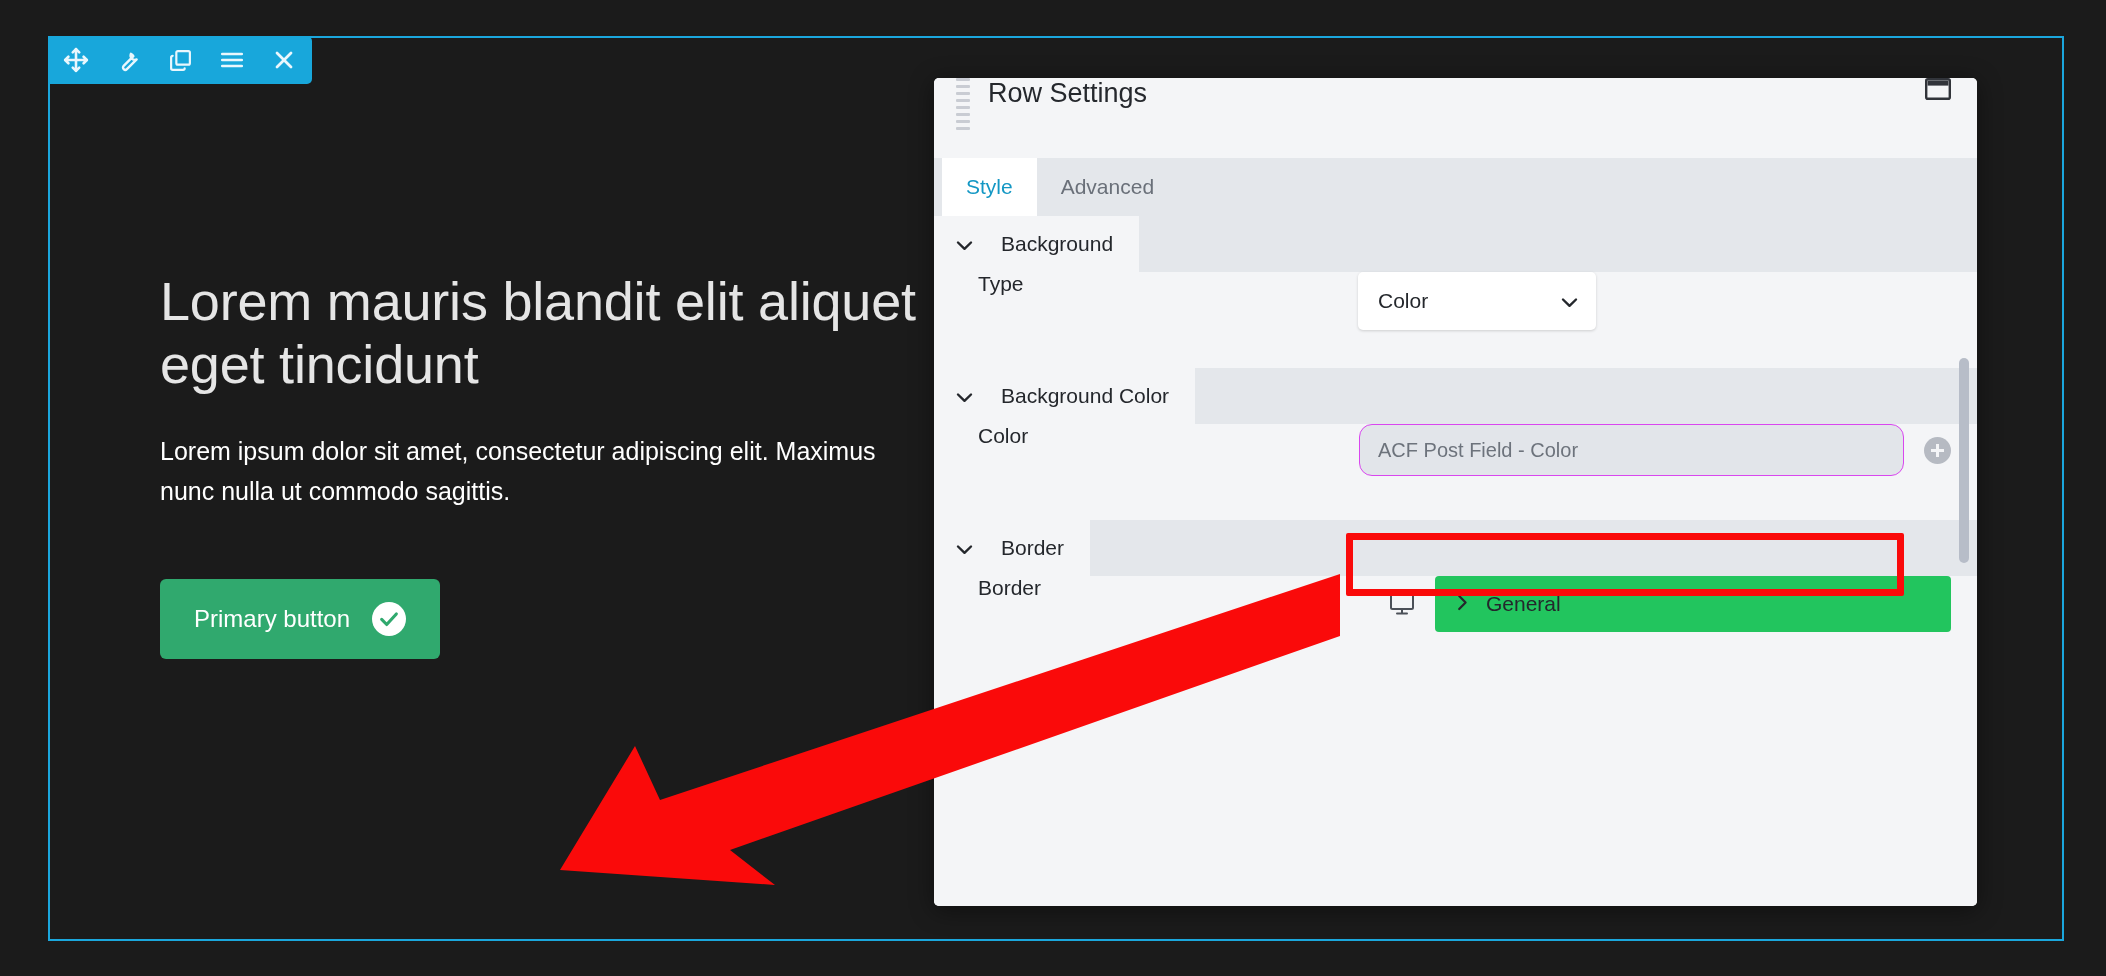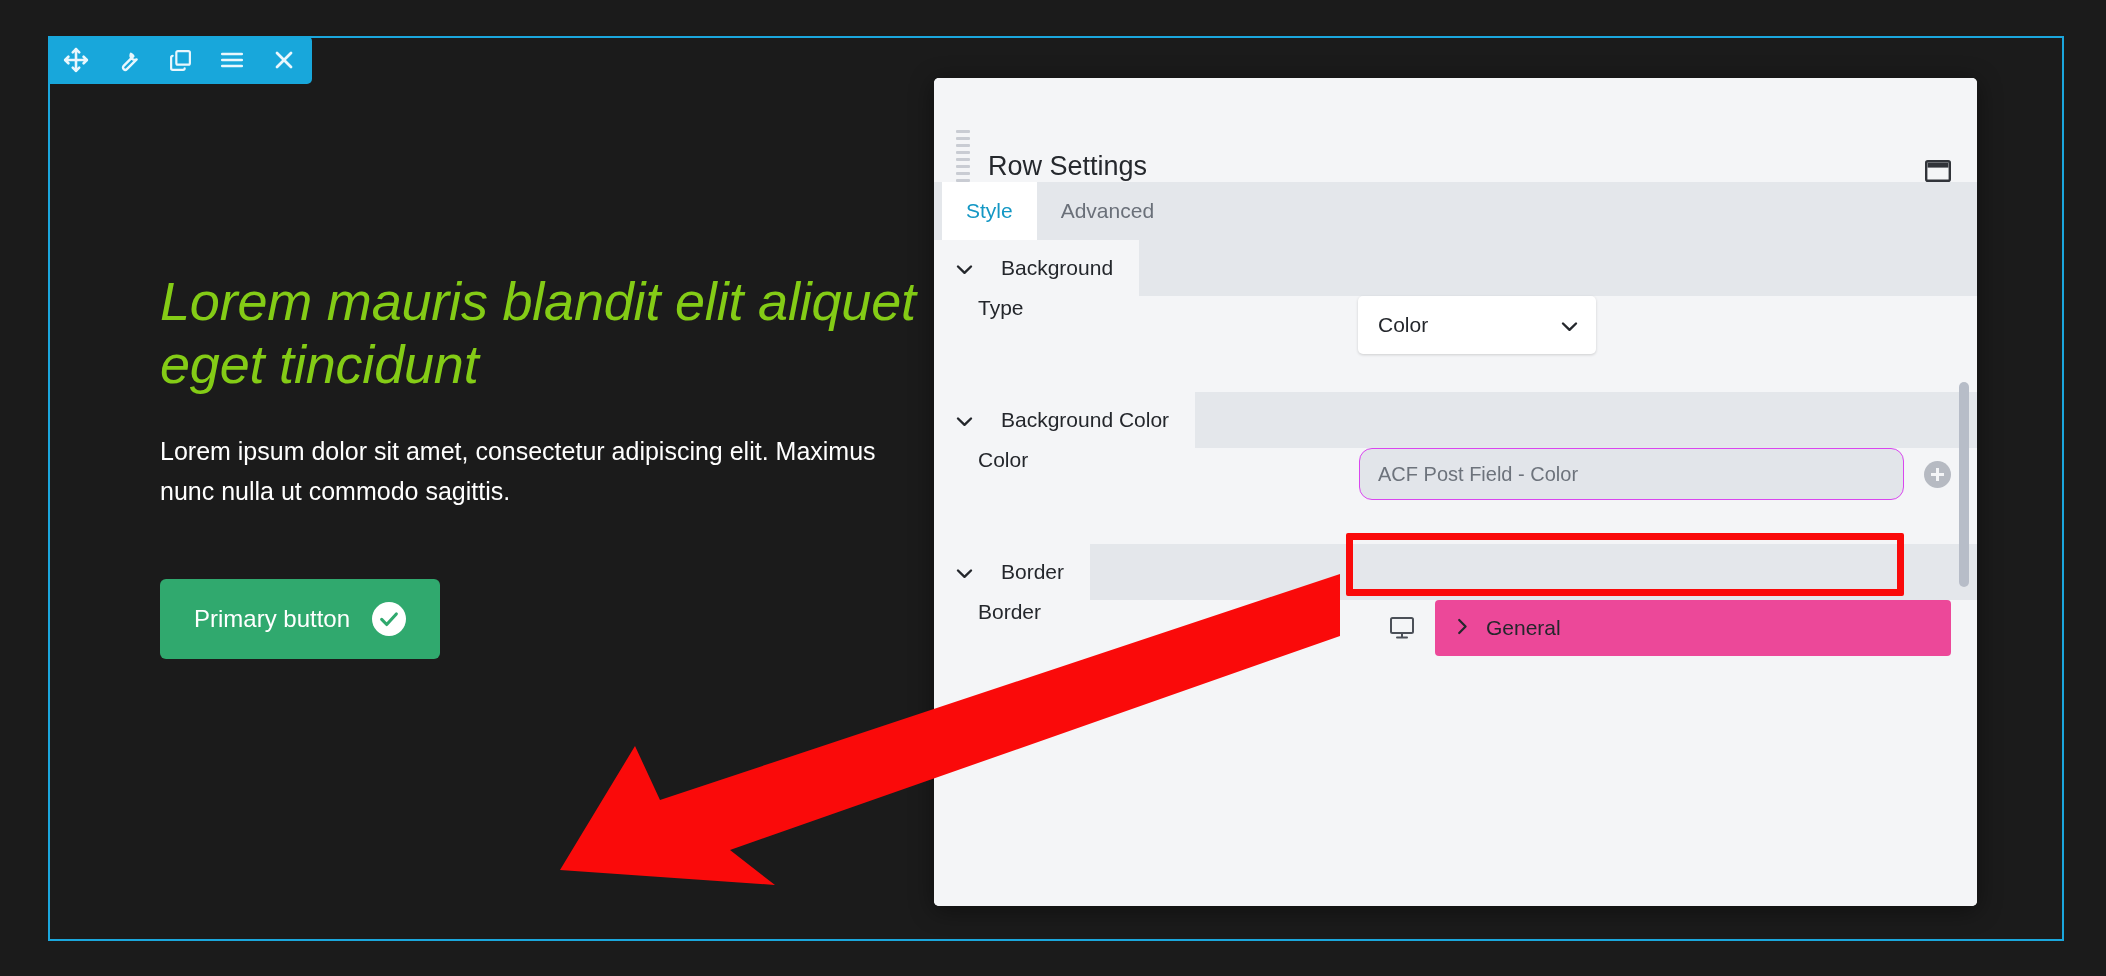--- a/index.html
+++ b/index.html
@@ -39,26 +39,25 @@
   }
   .tb-btn svg { display: block; }
 
   
   .hero {
     position: absolute;
     left: 160px; top: 270px;
     width: 760px;
   }
   .hero-heading {
-    color: #84cc16;
+    color: #e5e5e5;
     font-size: 54px;
     line-height: 1.16;
     font-weight: 400;
     letter-spacing: -0.2px;
-    font-style: italic;
   }
   .hero-body {
     color: #ffffff;
     font-size: 25px;
     line-height: 1.6;
     font-weight: 400;
     margin-top: 36px;
     width: 735px;
   }
   .primary-button {
@@ -89,24 +88,24 @@
     width: 1043px; height: 828px;
     background: #f4f5f7;
     border-radius: 5px;
     box-shadow: 0 4px 24px rgba(0,0,0,.45);
     overflow: hidden;
     display: flex;
     flex-direction: column;
     z-index: 8;
   }
   .panel-header {
-    height: 104px;
-    display: flex;
-    align-items: flex-end;
-    padding: 8px 26px 0 22px;
+    height: 80px;
+    display: flex;
+    align-items: flex-start;
+    padding: 0 26px 0 22px;
     background: #f4f5f7;
     flex: none;
   }
   .drag-handle {
     width: 14px; height: 52px;
     display: flex; flex-direction: column; justify-content: space-between;
     margin-right: 18px;
     cursor: move;
   }
   .drag-handle i { display: block; height: 3px; background: #c9ccd3; border-radius: 1px; }
@@ -223,21 +222,21 @@
     content: "";
     width: 3px; height: 13px; background: #f4f5f7; position: absolute;
   }
   .plus-wrap { position: relative; display: flex; align-items: center; justify-content: center; }
 
   .monitor-icon { width: 26px; height: 24px; flex: none; }
 
   .general-panel {
     flex: 1;
     height: 56px;
-    background: #ec4899;
+    background: #22c55e;
     border-radius: 4px;
     display: flex;
     align-items: center;
     gap: 18px;
     padding: 0 22px;
     font-size: 21px;
     color: #24272c;
     cursor: pointer;
     max-width: 516px;
   }

